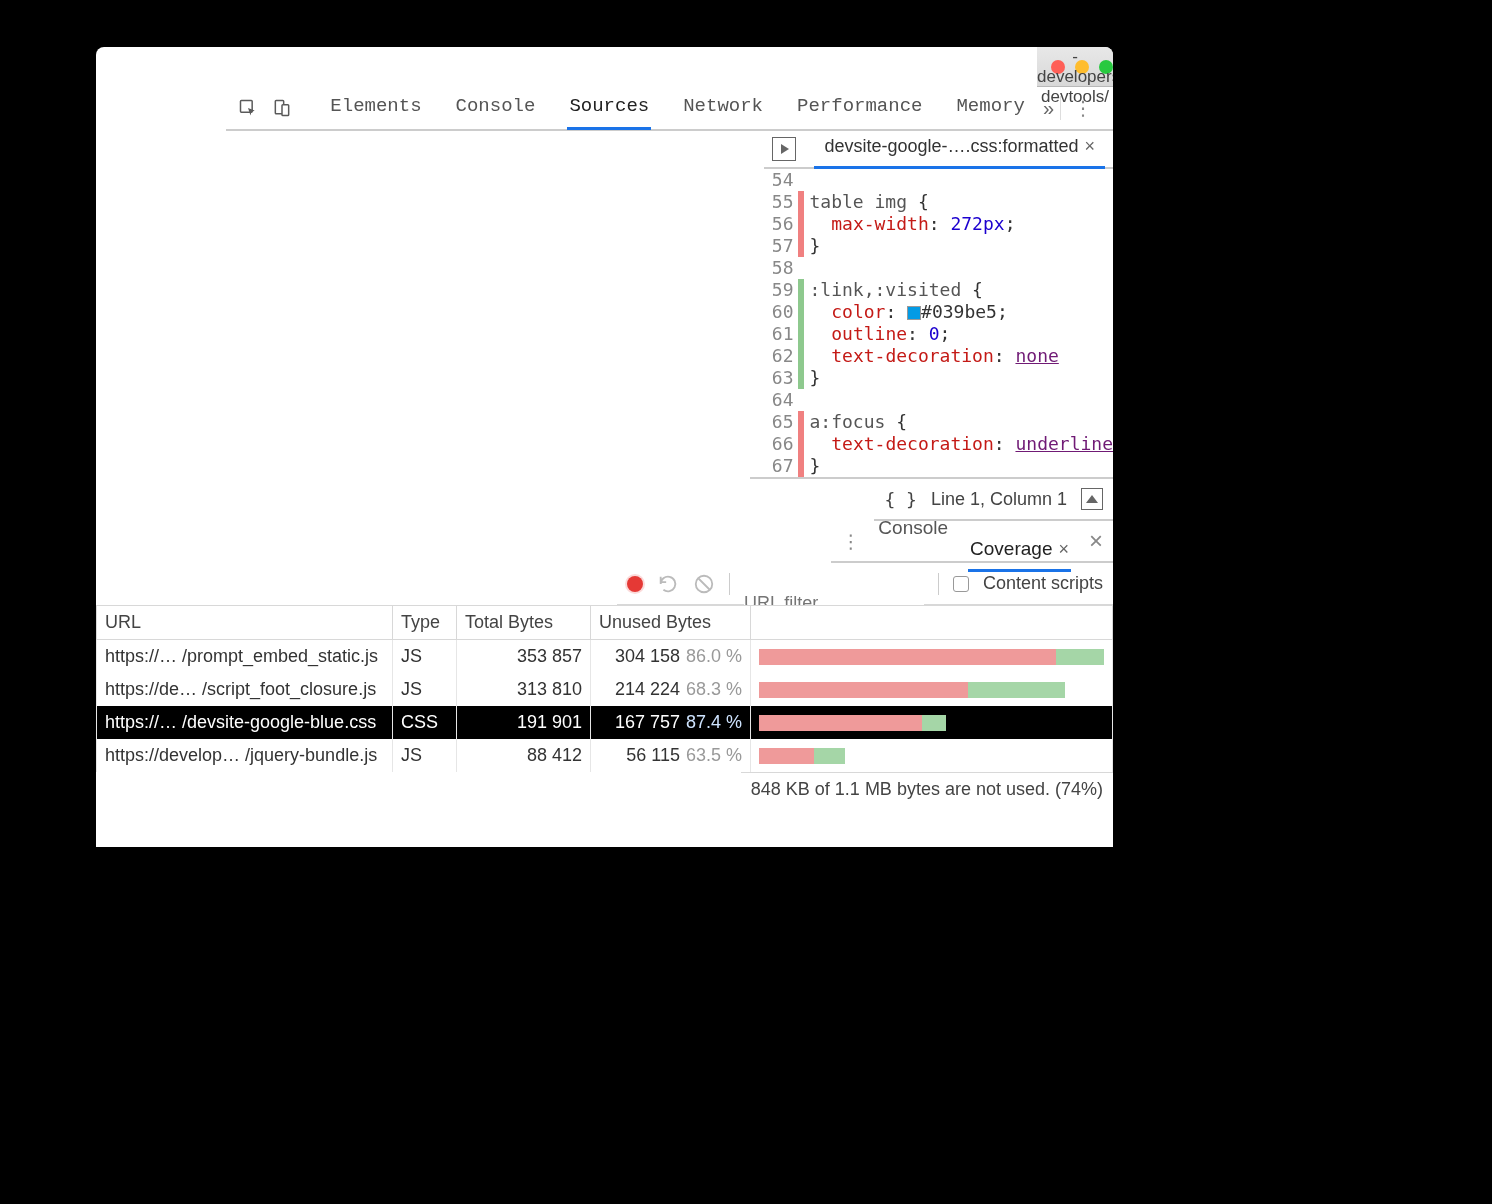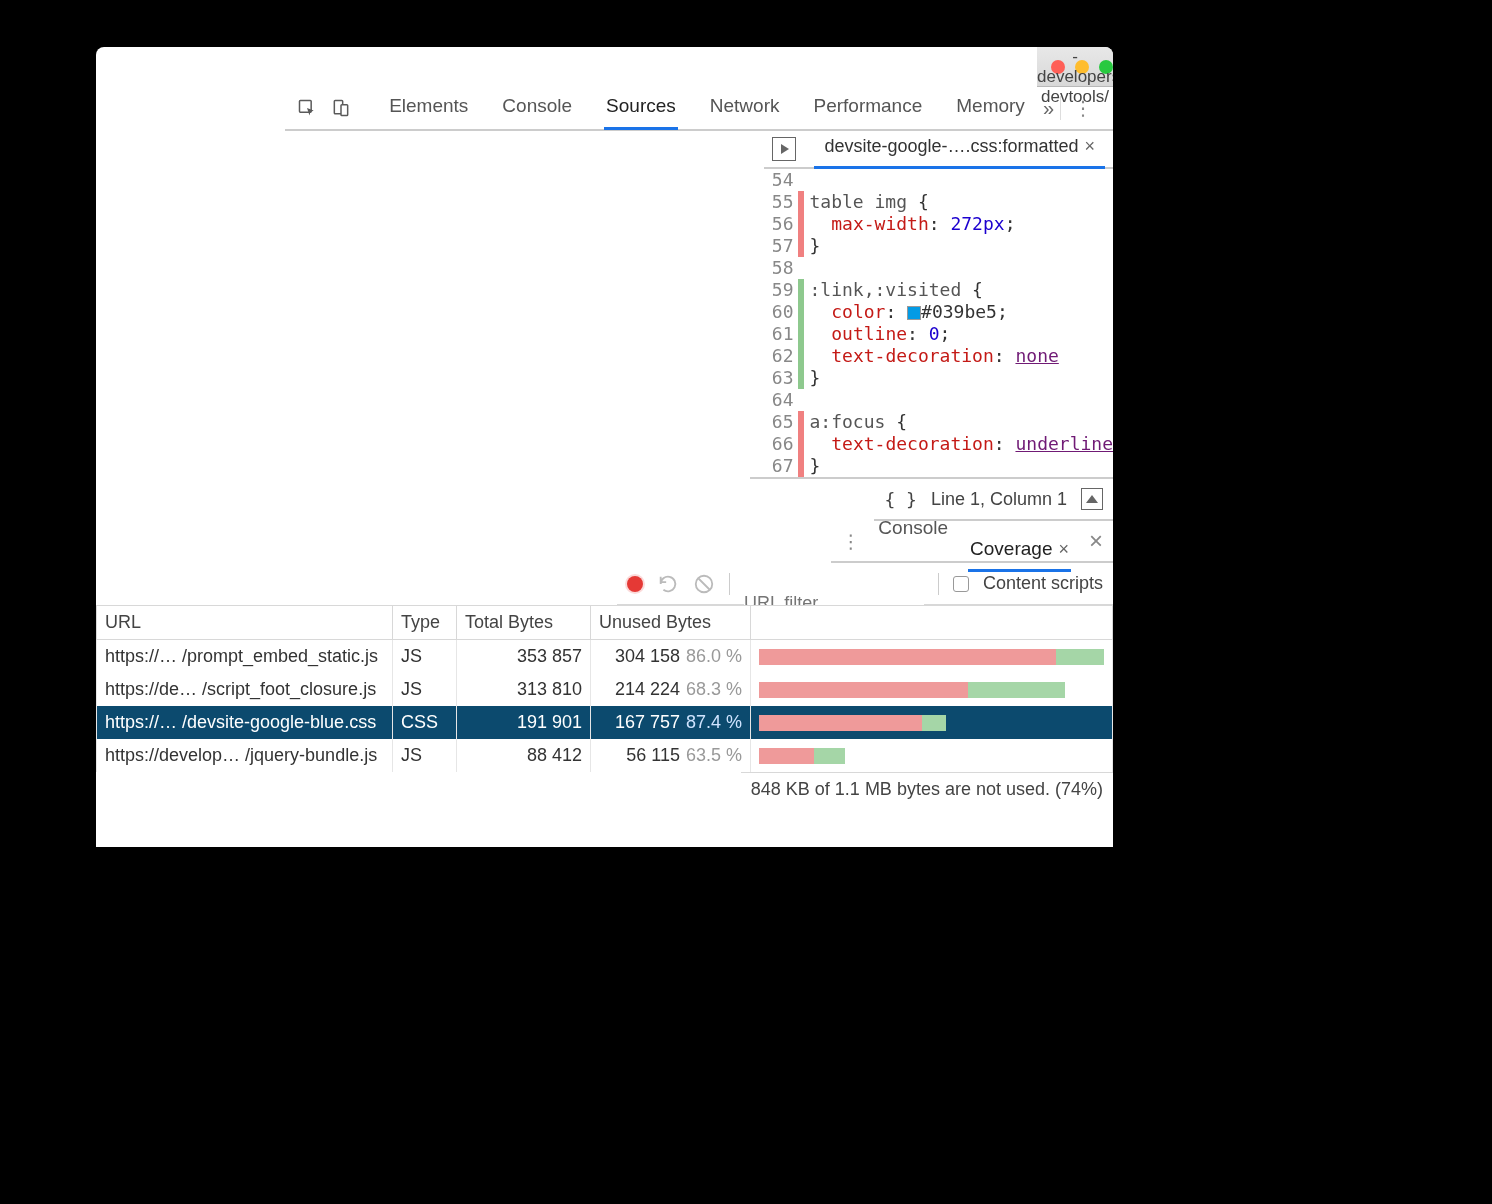--- a/index.html
+++ b/index.html
@@ -39,21 +39,21 @@
   .dot { width:14px; height:14px; border-radius:50%; }
   .dot.red{background:#ff5f57;} .dot.yellow{background:#ffbd2e;} .dot.green{background:#28c940;}
   .title { position:absolute; left:0; right:0; text-align:center; font-size:17px; color:#444; pointer-events:none;}
   
   .toolbar {
     height:44px; border-bottom:2px solid #ccc; display:flex; align-items:center; padding:0 8px; gap:6px;
   }
   .tool-icon { width:28px; height:28px; display:flex; align-items:center; justify-content:center; color:#5a5a5a; }
   .tool-icon svg{width:20px;height:20px;fill:none;stroke:currentColor;stroke-width:1.8;}
   .tabs { display:flex; gap:30px; margin-left:26px; font-size:19px; color:#555;}
-  .tab { padding:8px 2px 10px; cursor:pointer; }
+  .tab { padding:8px 2px 10px; cursor:pointer;font-family:Liberation Mono, monospace; }
   .tab.active { color:#222; border-bottom:3px solid #1a73e8; }
   .overflow { margin-left:10px; color:#666; font-size:20px; }
   .vmenu { margin-left:auto; border-left:1px solid #ddd; padding:0 12px; color:#888;}
   
   .subtabbar{height:38px;border-bottom:2px solid #ccc;display:flex;align-items:center;padding:12px 8px;gap:8px;}
   .play-icon{width:24px;height:24px;border:1.5px solid #666;display:flex;align-items:center;justify-content:center;}
   .play-icon::before{content:"";border-left:8px solid #666;border-top:5px solid transparent;border-bottom:5px solid transparent;margin-left:2px;}
   .subtab{padding:7px 10px 9px;border-bottom:3px solid #1a73e8;font-size:18px;color:#333;display:flex;align-items:center;gap:6px;margin-left:10px;}
   .closex{color:#666;font-size:18px;cursor:pointer;}
   
@@ -81,21 +81,21 @@
   .covtoolbar{height:42px;border-bottom:1px solid #d8d8d8;display:flex;align-items:center;padding:0 10px;gap:14px;font-size:18px;color:#888;}
   .rec{width:16px;height:16px;border-radius:50%;background:#e53935;box-shadow:0 0 0 2px #fbdada;}
   .reload,.clear{width:22px;height:22px;color:#bbb;}
   .vline{width:1px;height:22px;background:#ccc;}
   .urlfilter{color:#999;font-size:18px;border:none;outline:none;width:180px;margin-top:39px;}
   .cbox{width:16px;height:16px;border:1.5px solid #999;border-radius:3px;}
   
   .covtable{width:100%;border-collapse:collapse;font-size:18px;}
   .covtable th{text-align:left;font-weight:400;color:#444;padding:6px 8px;border:1px solid #d8d8d8;background:#fff;}
   .covtable td{padding:6px 8px;border-left:1px solid #e6e6e6;border-right:1px solid #e6e6e6;white-space:nowrap;overflow:hidden;text-overflow:ellipsis;}
-  .covtable tr.sel td{background:#0c4a6e;color:#fff;margin-left:44px;}
+  .covtable tr.sel td{background:#000000;color:#fff;margin-left:44px;}
   .covtable tr.sel .pct{color:#cfe4ff;}
   .num{text-align:right;font-variant-numeric:tabular-nums;}
   .pct{color:#999;margin-left:6px;}
   .bar{height:16px;display:flex;width:100%;}
   .bar .u{background:#ef9a9a;height:100%;} .bar .g{background:#a5d6a7;height:100%;}
   .footer{height:34px;border-top:1px solid #d8d8d8;display:flex;align-items:center;padding:0 10px;font-size:18px;color:#444;}
   col.c-url{width:296px;} col.c-type{width:64px;} col.c-total{width:134px;} col.c-unused{width:160px;}
 </style>
 </head>
 <body>

